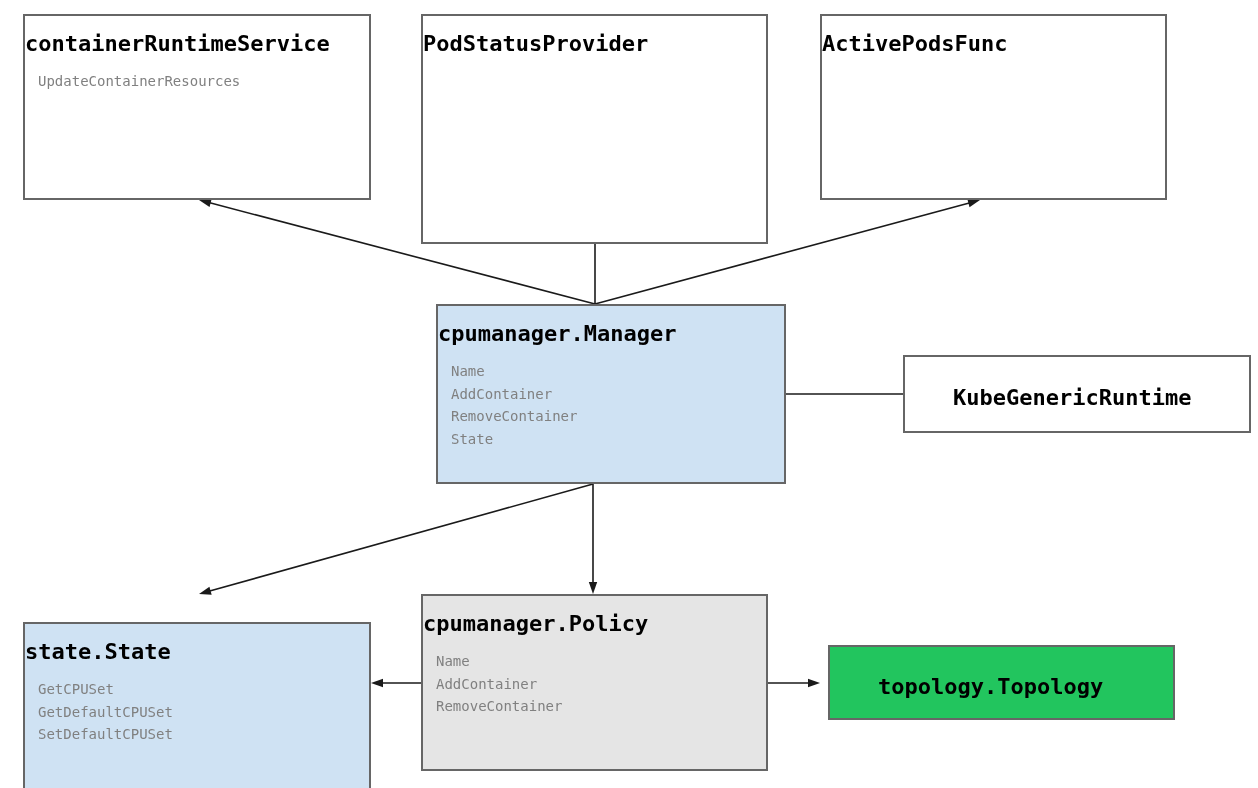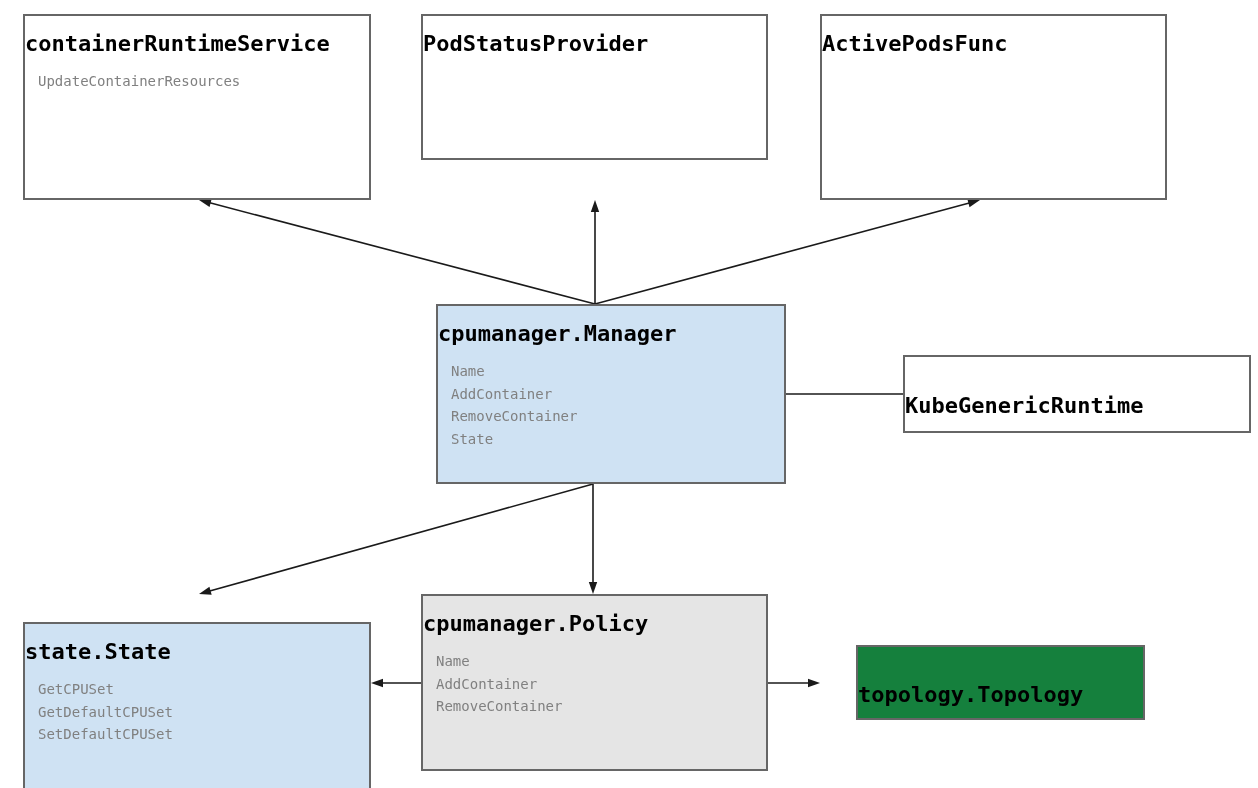--- a/index.html
+++ b/index.html
@@ -42,26 +42,27 @@
     text-align: left;
     font-weight: bold;
     color: #000000;
     font-size: 22px;
     letter-spacing: 0px;
     margin-top: 18px;
     line-height: 20px;
     white-space: nowrap;
   }
   .node.compact .node-title {
-    margin-top: 12px;
+    margin-top: 4px;
     position: absolute;
     left: 0;
     right: 0;
     top: 50%;
     transform: translateY(-50%);
+    padding-left: 48px;
   }
   .members {
     margin-top: 16px;
     padding-left: 13px;
   }
   .member {
     color: #808080;
     font-size: 14px;
     line-height: 22.5px;
     white-space: nowrap;
@@ -107,21 +108,21 @@
       </g>
     </svg>
 
   <div id="nodes">
       <div class="node" style="left: 23px; top: 14px; width: 348px; height: 186px; border-color: rgb(102, 102, 102);">
     <div class="node-title" style="color: rgb(0, 0, 0);">containerRuntimeService</div>
     <div class="members">
           <div class="member" style="color: rgb(128, 128, 128);">UpdateContainerResources</div>
         </div>
   </div>
-      <div class="node" style="left: 421px; top: 14px; width: 347px; height: 146px; border-color: rgb(102, 102, 102);">
+      <div class="node" style="left: 421px; top: 14px; width: 347px; height: 230px; border-color: rgb(102, 102, 102);">
     <div class="node-title" style="color: rgb(0, 0, 0);">PodStatusProvider</div>
 
   </div>
       <div class="node" style="left: 820px; top: 14px; width: 347px; height: 186px; border-color: rgb(102, 102, 102);">
     <div class="node-title" style="color: rgb(0, 0, 0);">ActivePodsFunc</div>
 
   </div>
       <div class="node filled" style="left: 436px; top: 304px; width: 350px; height: 180px; border-color: rgb(102, 102, 102); background: rgb(207, 226, 243);">
     <div class="node-title" style="color: rgb(0, 0, 0);">cpumanager.Manager</div>
     <div class="members">
@@ -144,19 +145,19 @@
         </div>
   </div>
       <div class="node filled" style="left: 421px; top: 594px; width: 347px; height: 177px; border-color: rgb(102, 102, 102); background: #e5e5e5;">
     <div class="node-title" style="color: rgb(0, 0, 0);">cpumanager.Policy</div>
     <div class="members">
           <div class="member" style="color: rgb(128, 128, 128);">Name</div>
           <div class="member" style="color: rgb(128, 128, 128);">AddContainer</div>
           <div class="member" style="color: rgb(128, 128, 128);">RemoveContainer</div>
         </div>
   </div>
-      <div class="node filled compact" style="left: 856px; top: 645px; width: 289px; height: 75px; border-color: rgb(102, 102, 102); background: #15803d;">
+      <div class="node filled compact" style="left: 828px; top: 645px; width: 347px; height: 75px; border-color: rgb(102, 102, 102); background: #22c55e;">
     <div class="node-title" style="color: rgb(0, 0, 0);">topology.Topology</div>
 
   </div>
     </div>
 
 </div>
 
 </body></html>

